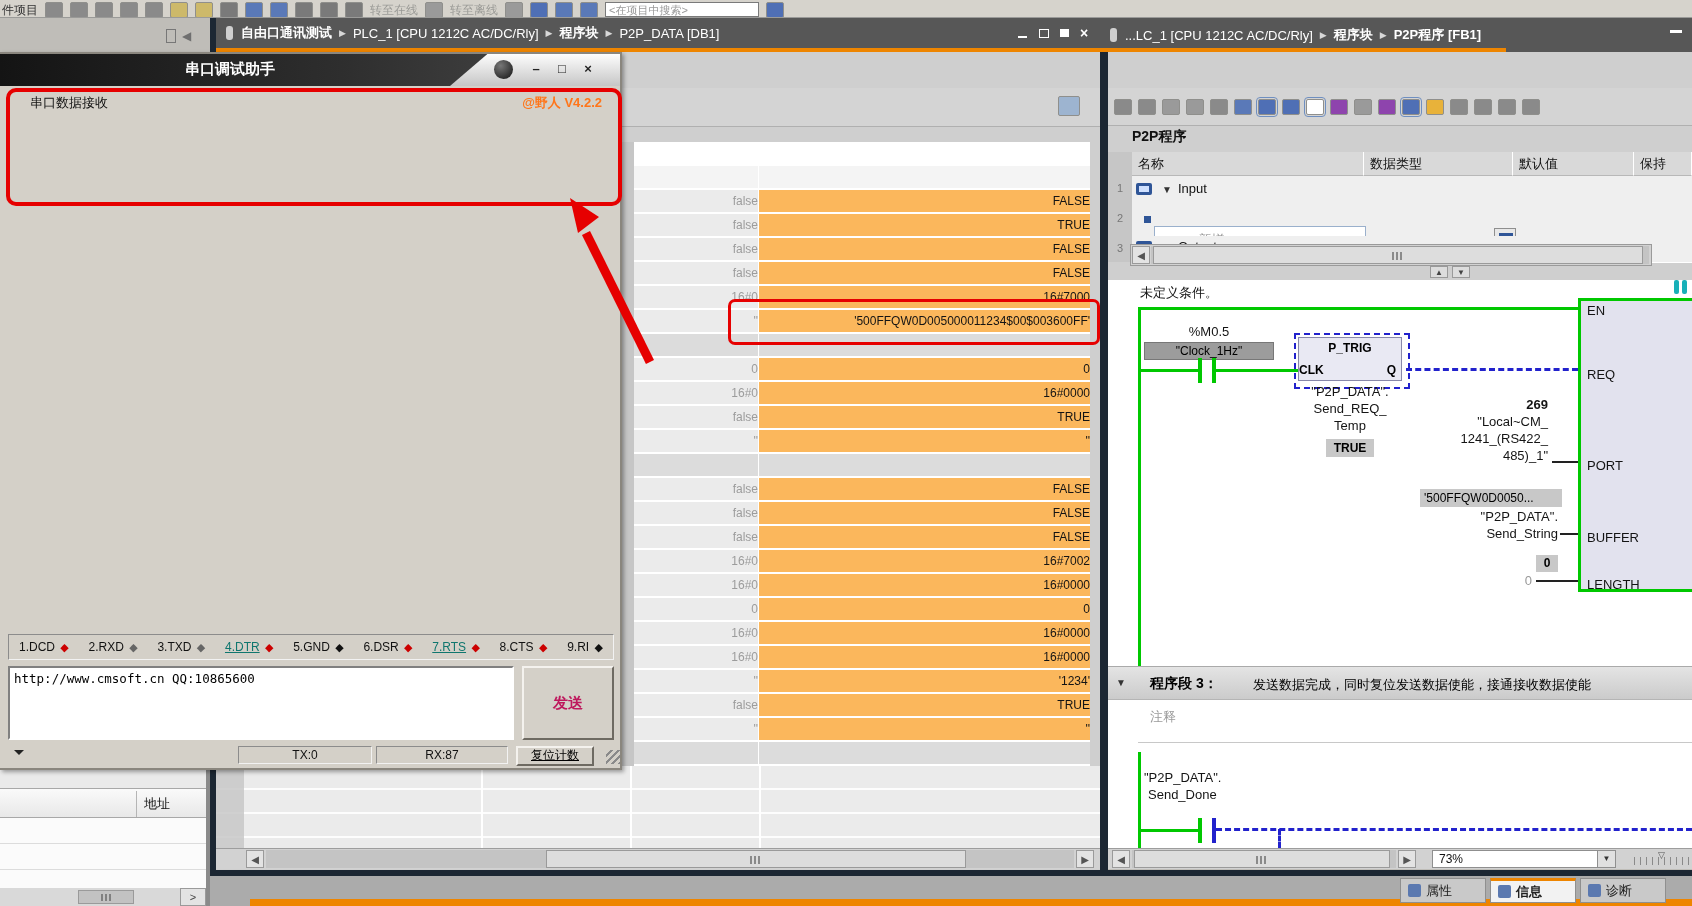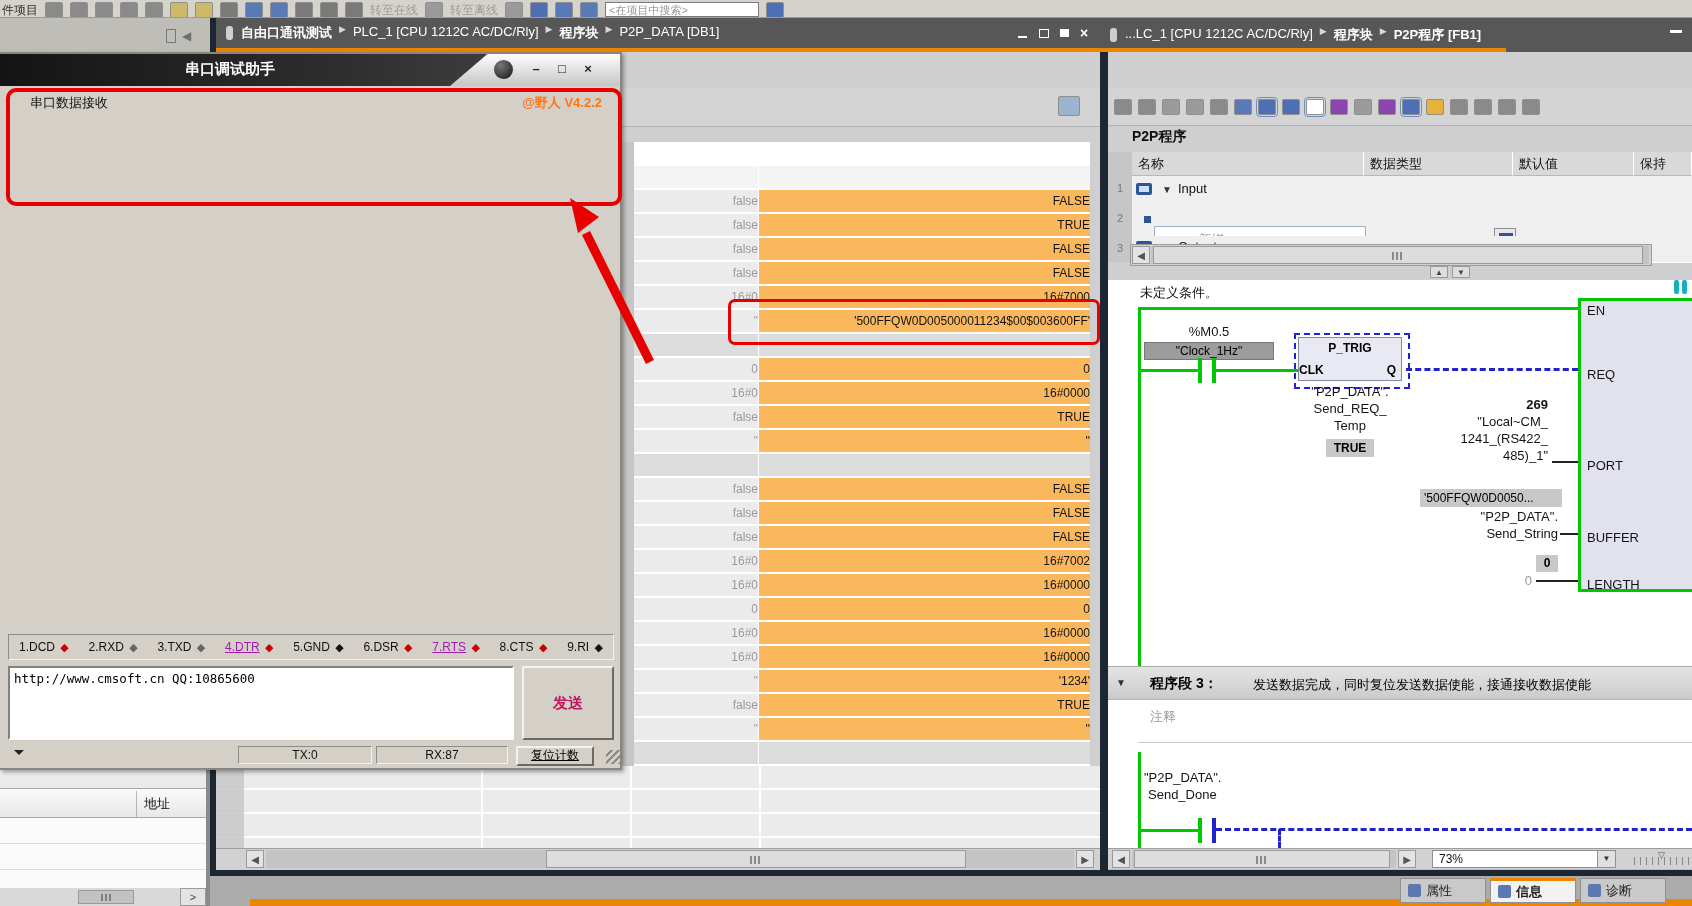--- a/index.html
+++ b/index.html
@@ -14,21 +14,21 @@
   #top-toolbar .tt-label{font-size:12px;color:#333;white-space:nowrap;}
   #top-toolbar .ghost{color:#9a9a96;font-size:12px;white-space:nowrap;}
   .tbi{display:inline-block;width:16px;height:14px;border-radius:2px;border:1px solid #8f8f8c;
     background:#a8a8a8;flex:0 0 auto;}
   .tbi.boxed{outline:1px solid #6f8fc0;outline-offset:1px;}
   #tt-search{width:146px;height:13px;background:#fff;border:1px solid #7a7a7a;
     font-size:11px;color:#999;padding:0 3px;white-space:nowrap;overflow:hidden;}
   
   .titlebar{top:18px;height:34px;background:#575757;color:#fff;display:flex;
     align-items:center;box-sizing:border-box;border-bottom:4px solid #EE8500;}
-  .crumbs{display:flex;gap:7px;font-size:13px;white-space:nowrap;overflow:hidden;}
+  .crumbs{display:flex;align-items:center;gap:7px;font-size:13px;white-space:nowrap;overflow:hidden;}
   .crumb-item.b{font-weight:bold;}
   .crumb-sep{font-size:9px;color:#d8d8d8;}
   .pin-icon{width:7px;height:14px;background:#cfcfcf;border-radius:3px;margin:0 8px 0 10px;flex:0 0 auto;}
   .winctl{display:flex;gap:9px;align-items:center;margin-left:auto;padding-right:8px;}
   .winctl .wc{width:12px;height:11px;position:relative;cursor:default;}
   .wc-min::after{content:"";position:absolute;left:1px;bottom:1px;width:9px;height:2px;background:#fff;}
   .wc-rest::after{content:"";position:absolute;left:1px;top:1px;width:8px;height:7px;border:1.5px solid #fff;}
   .wc-max::after{content:"";position:absolute;left:1px;top:1px;width:9px;height:8px;background:#fff;}
   .wc-close{color:#fff;font-size:14px;line-height:11px;font-weight:bold;}
   
@@ -78,21 +78,21 @@
   .s-grouplabel{position:absolute;left:30px;top:40px;font-size:13px;color:#111;}
   .s-version{position:absolute;right:18px;top:40px;font-size:13px;font-weight:bold;color:#FF7519;}
   #s-recv{position:absolute;left:14px;top:58px;width:592px;height:514px;background:#fff;
     border:2px solid;border-color:#808080 #fff #fff #808080;box-sizing:border-box;
     font-family:"DejaVu Sans Mono",monospace;font-size:12.5px;color:#000;padding:3px 4px;line-height:21px;}
   #signal-strip{position:absolute;left:8px;top:580px;width:606px;height:26px;background:#D4D0C8;
     border:1px solid;border-color:#8c8c8c #f2f2f2 #f2f2f2 #8c8c8c;box-sizing:border-box;
     display:flex;align-items:center;justify-content:space-between;padding:0 10px;}
   .sig{font-size:12px;color:#111;white-space:nowrap;}
   .sig .sig-dot{font-size:11px;margin-left:2px;}
-  .sig.link .sig-label{color:#a21caf;text-decoration:underline;}
+  .sig.link .sig-label{color:#0f766e;text-decoration:underline;}
   #s-sendbox{position:absolute;left:8px;top:612px;width:506px;height:74px;background:#fff;
     border:2px solid;border-color:#808080 #fff #fff #808080;box-sizing:border-box;
     font-family:"DejaVu Sans Mono",monospace;font-size:12.5px;padding:3px 4px;color:#000;}
   #s-sendbtn{position:absolute;left:522px;top:612px;width:92px;height:74px;background:#D4D0C8;
     border:2px solid;border-color:#f4f2ee #6e6a62 #6e6a62 #f4f2ee;box-sizing:border-box;
     color:#be185d;font-weight:bold;font-size:15px;text-align:center;line-height:70px;cursor:pointer;}
   #s-bottom{position:absolute;left:0;top:692px;width:622px;height:22px;}
   .s-caret{position:absolute;left:14px;top:4px;width:0;height:0;border:5px solid transparent;border-top-color:#222;}
   .s-count{position:absolute;top:0;height:18px;background:#D4D0C8;border:1px solid;
     border-color:#8c8c8c #f2f2f2 #f2f2f2 #8c8c8c;box-sizing:border-box;font-size:12px;color:#111;

